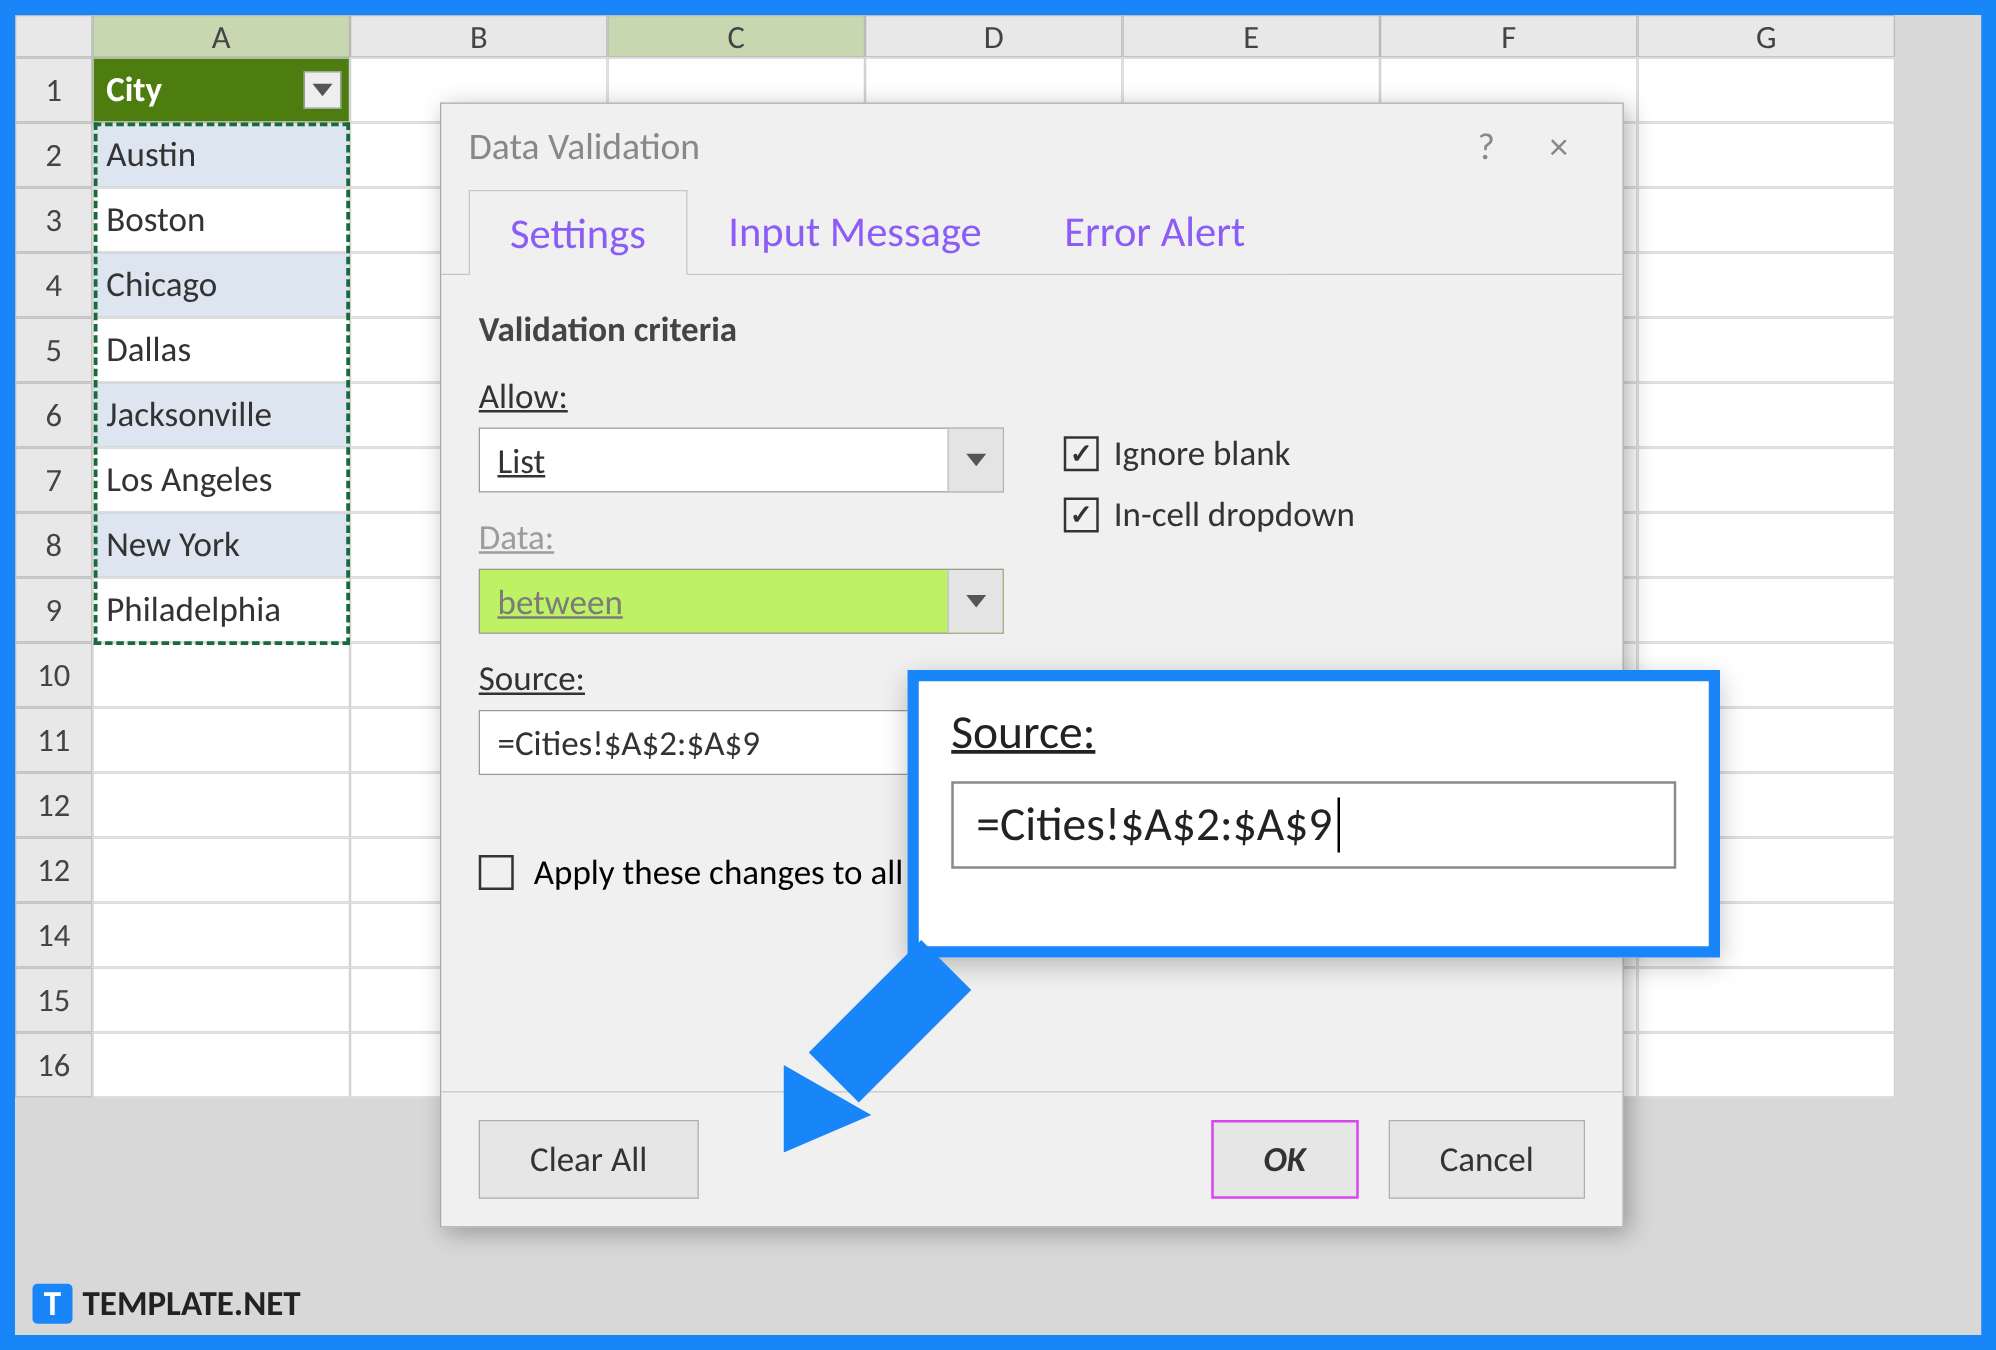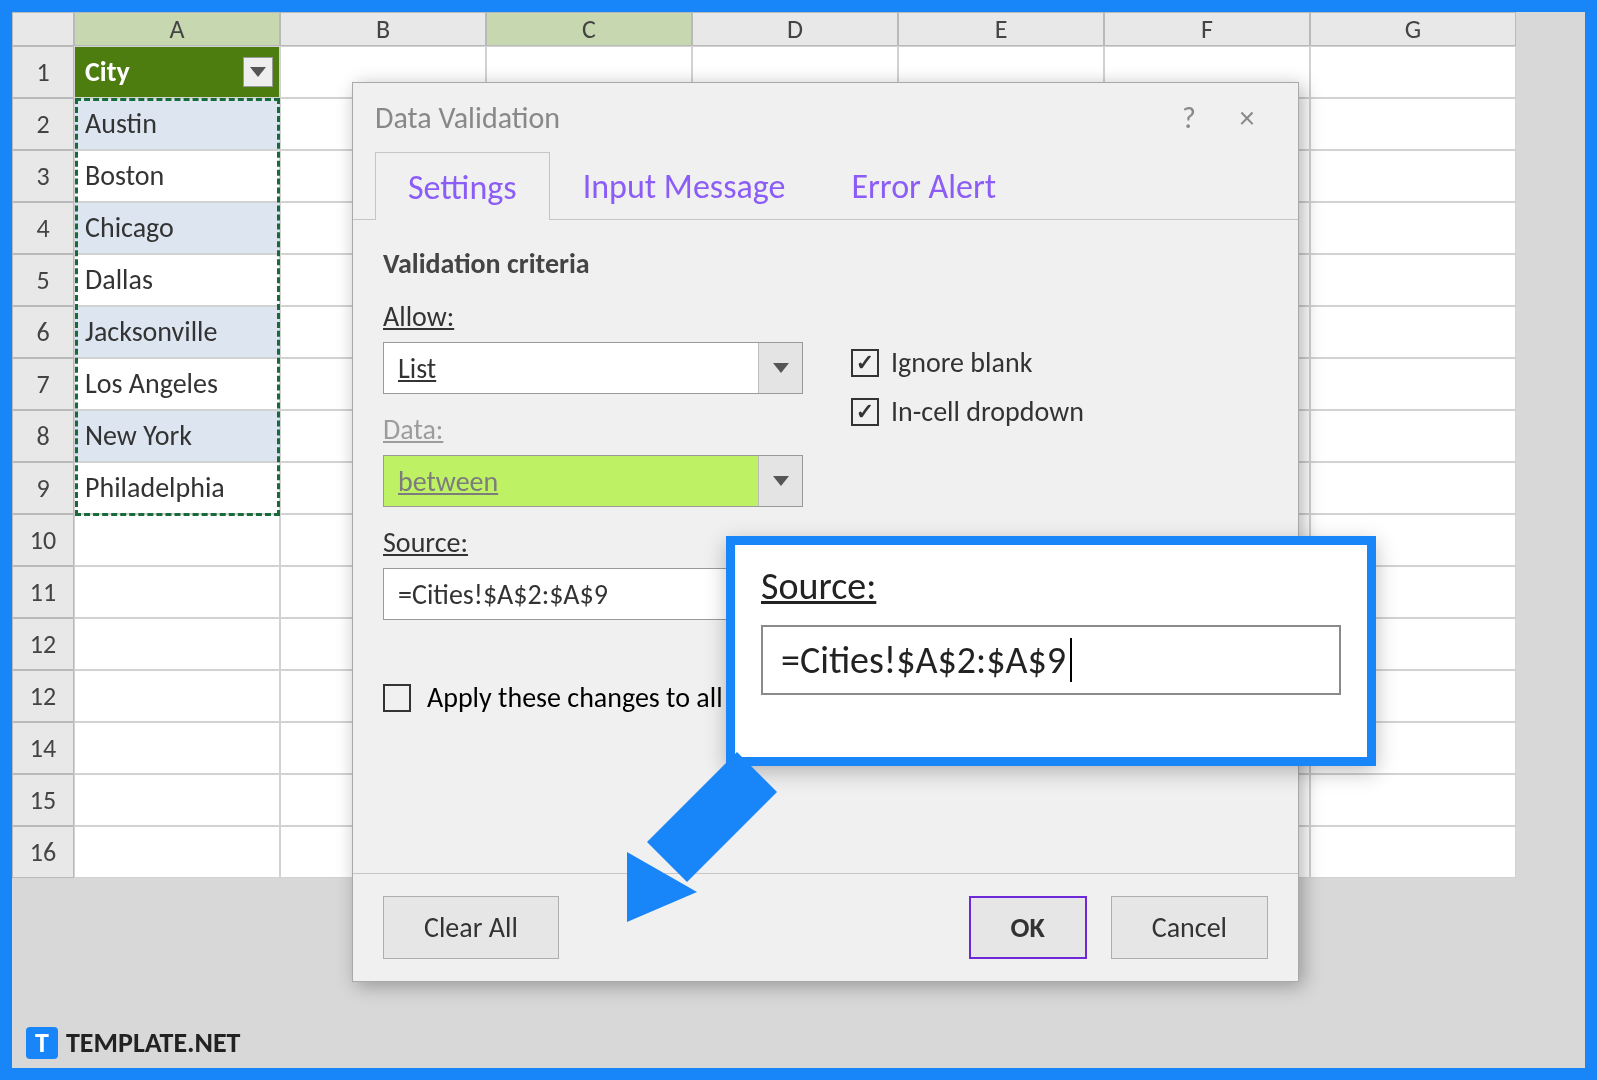--- a/index.html
+++ b/index.html
@@ -41,21 +41,21 @@
 .select-text { flex: 1; padding: 0 14px; font-size: 28px; color: #333; text-decoration: underline; }
 .select.disabled .select-text { color: #7c7c7c; }
 .select-btn { width: 44px; height: 100%; background: #e4e4e4; border-left: 1px solid #bdbdbd; display: flex; align-items: center; justify-content: center; }
 .chev { width: 0; height: 0; border-left: 8px solid transparent; border-right: 8px solid transparent; border-top: 10px solid #555; }
 .input { height: 52px; border: 1px solid #9a9a9a; background: #fff; padding: 0 14px; font-size: 28px; color: #333; display: flex; align-items: center; }
 .check { display: flex; align-items: center; gap: 12px; font-size: 28px; color: #333; margin-bottom: 14px; }
 .checkbox { width: 28px; height: 28px; border: 2px solid #333; display: inline-flex; align-items: center; justify-content: center; font-size: 22px; font-weight: bold; }
 .apply-row { display: flex; align-items: center; gap: 16px; font-size: 28px; margin-top: 60px; }
 .footer { position: absolute; bottom: 22px; left: 0; right: 0; display: flex; padding: 0 30px; border-top: 1px solid #c5c5c5; padding-top: 22px; }
 .btn { padding: 12px 40px; font-size: 28px; border: 1px solid #aeaeae; background: #e6e6e6; color: #333; }
-.btn.ok { font-weight: bold; border: 2px solid #6d28d9; }
+.btn.ok { font-weight: bold; border: 2px solid #d946ef; font-style: italic; }
 .footer .spacer { flex: 1; }
 .footer .btn + .btn { margin-left: 24px; }
 
 
 .callout { position: absolute; top: 524px; left: 714px; width: 650px; height: 230px; background: #fff; border: 9px solid #1886f9; padding: 18px 26px; box-shadow: 0 6px 20px rgba(0,0,0,.25); }
 .callout .lbl { font-size: 38px; color: #222; text-decoration: underline; margin-bottom: 16px; }
 .callout .inp { height: 70px; border: 2px solid #8a8a8a; padding: 0 18px; font-size: 38px; display: flex; align-items: center; color: #222; }
 .callout .cursor { display:inline-block; width:2px; height:44px; background:#000; margin-left:4px; vertical-align:middle; }
 .arrow { position: absolute; top: 730px; left: 555px; }
 

